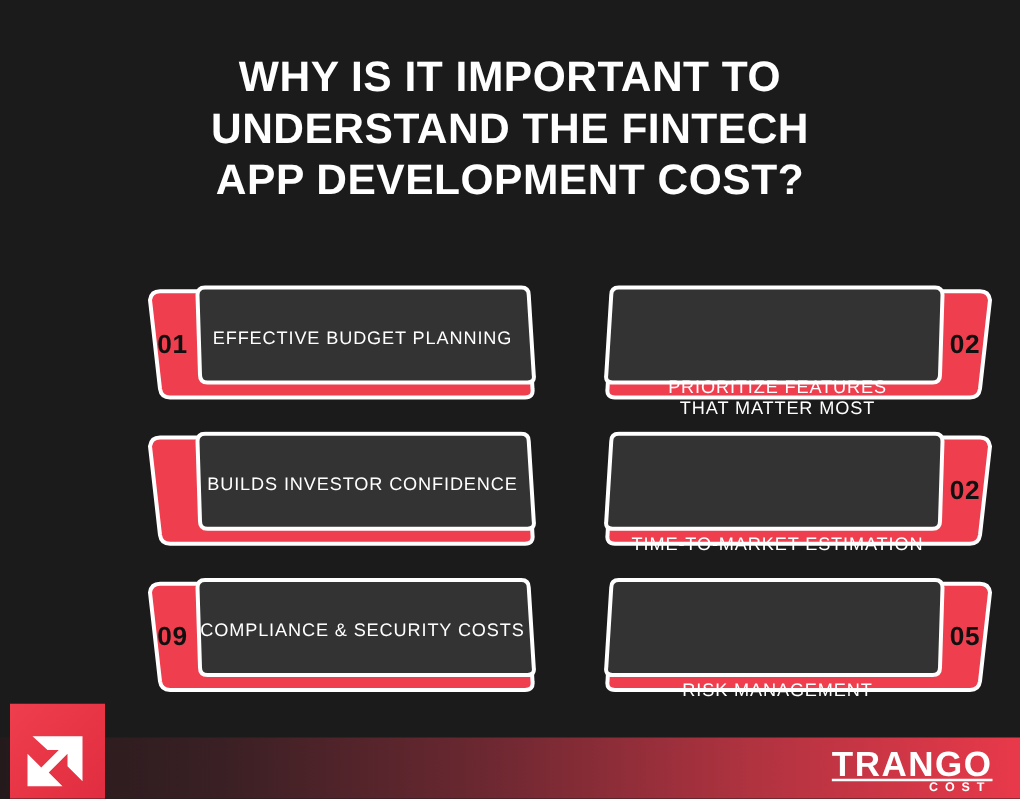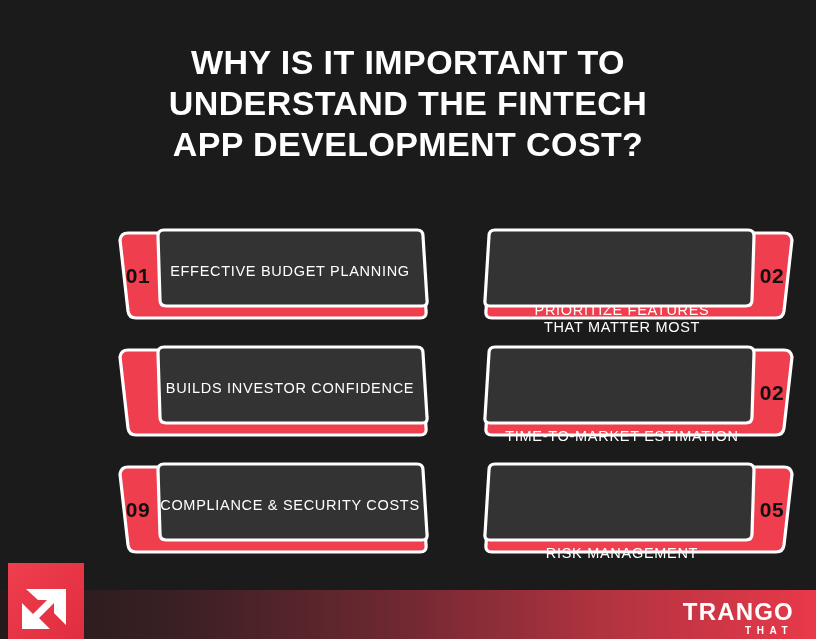--- a/index.html
+++ b/index.html
@@ -84,24 +84,25 @@
   .logo-mark svg { position:absolute; top:0; left:0; width:76px; height:76px; }
 
   .wordmark {
     position:absolute;
     right:22px; top:9px;
     text-align:right;
   }
   .wordmark-main {
     display:block;
     color:#ffffff;
-    font-size:24px;
+    font-size:28px;
     font-weight:bold;
     letter-spacing:1.2px;
     line-height:26px;
+    text-decoration:underline;
   }
   .wordmark-sub {
     display:block;
     color:#ffffff;
     font-size:10px;
     font-weight:bold;
     letter-spacing:5.5px;
     line-height:12px;
     padding-right:1px;
   }
@@ -176,21 +177,21 @@
         <span class="card-num">05</span>
         <span class="card-label">RISK MANAGEMENT</span>
       </div>
     </div>
 
   </div>
 
   <div class="footer">
     <div class="wordmark">
       <span class="wordmark-main">TRANGO</span>
-      <span class="wordmark-sub">THAT</span>
+      <span class="wordmark-sub">COST</span>
     </div>
   </div>
 
   <div class="logo-mark">
     <svg viewBox="0 0 76 76">
       <path d="M18,26 L58,26 L58,62 L46,50 L46,40 L31,55 L42,66 L14,66 L14,40 L25,51 L39,37 L30,37 Z" fill="#ffffff"></path>
     </svg>
   </div>
 
 </div>

